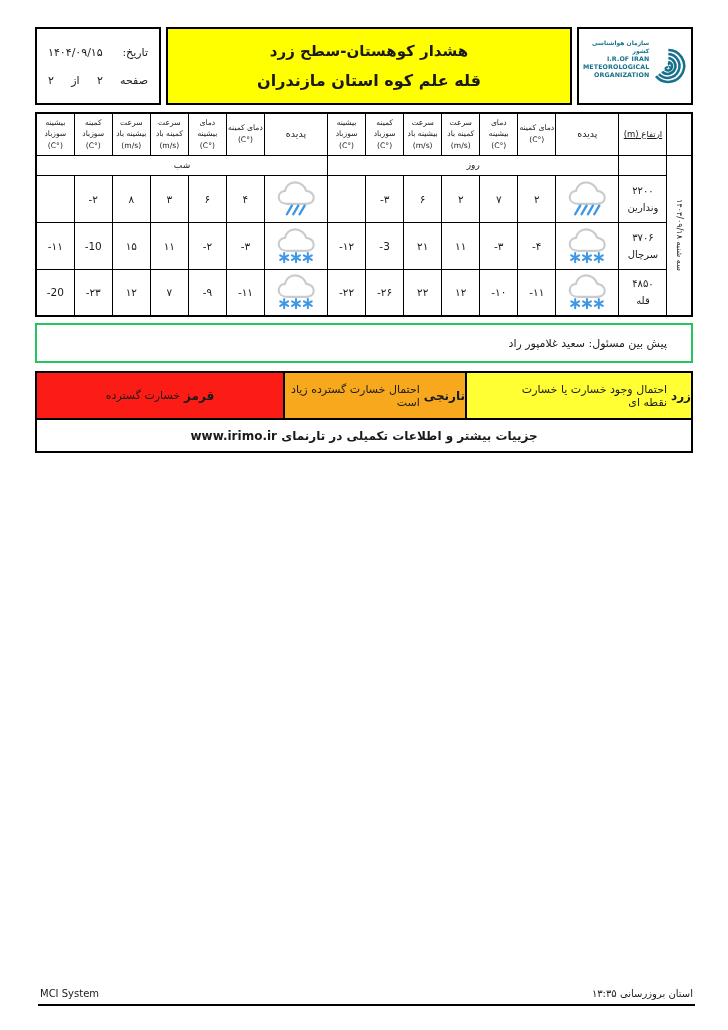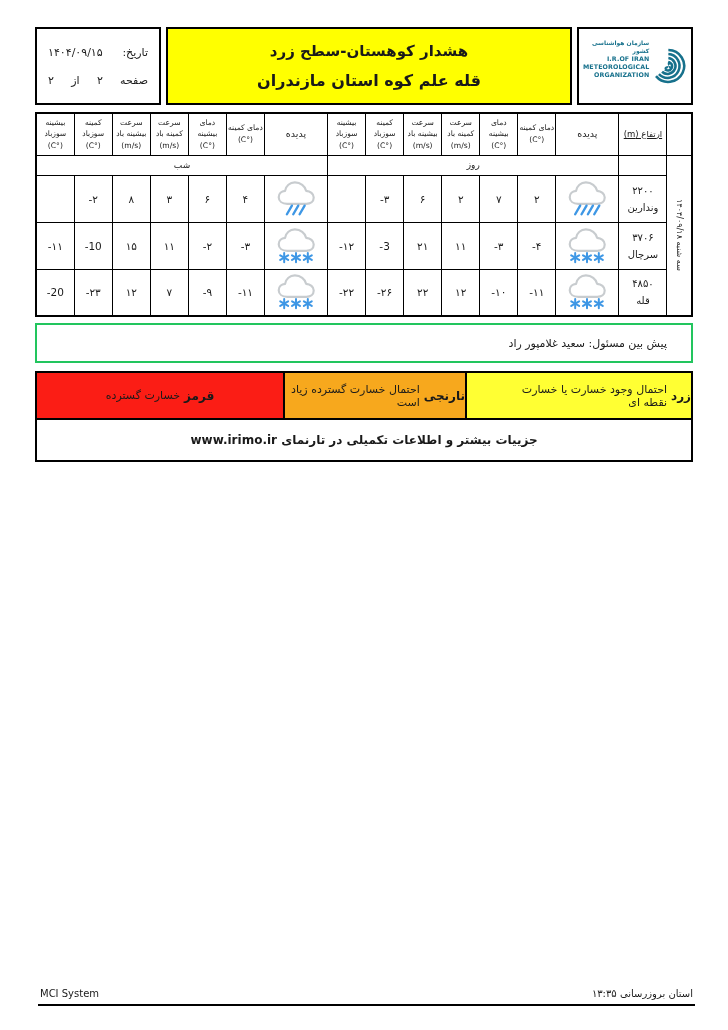--- a/index.html
+++ b/index.html
@@ -50,21 +50,21 @@
 
   
   .legend-sec { position:absolute; top:371px; left:35px; right:35px; height:49px;
                 display:flex; direction:rtl; }
   .legend-box { border:2px solid #000; display:flex; flex-direction:row; align-items:center;
                 justify-content:center; gap:4px; }
   .legend-box + .legend-box { margin-right:-2px; }
   .lg-yellow { width:228px;padding-left:40px; } .lg-orange { width:184px; } .lg-red { flex:1; }
   .lg-name { font-size:12px; font-weight:bold; }
   .lg-desc { font-size:11px; }
-  .website-sec { position:absolute; top:418px; left:35px; right:35px; height:44px;
+  .website-sec { position:absolute; top:418px; left:35px; right:35px; height:35px;
                  border:2px solid #000; background:#fff; direction:rtl; display:flex;
                  align-items:center; justify-content:center; font-size:12px; font-weight:bold; }
 
   
   .footer-line { position:absolute; left:38px; right:33px; top:1004px; border-top:2px solid #000; }
   .footer-left { position:absolute; left:40px; top:988px; font-size:10px; font-weight:normal; }
   .footer-right { position:absolute; right:35px; top:988px; font-size:10px; direction:rtl; }
 </style>
 </head>
 <body>

